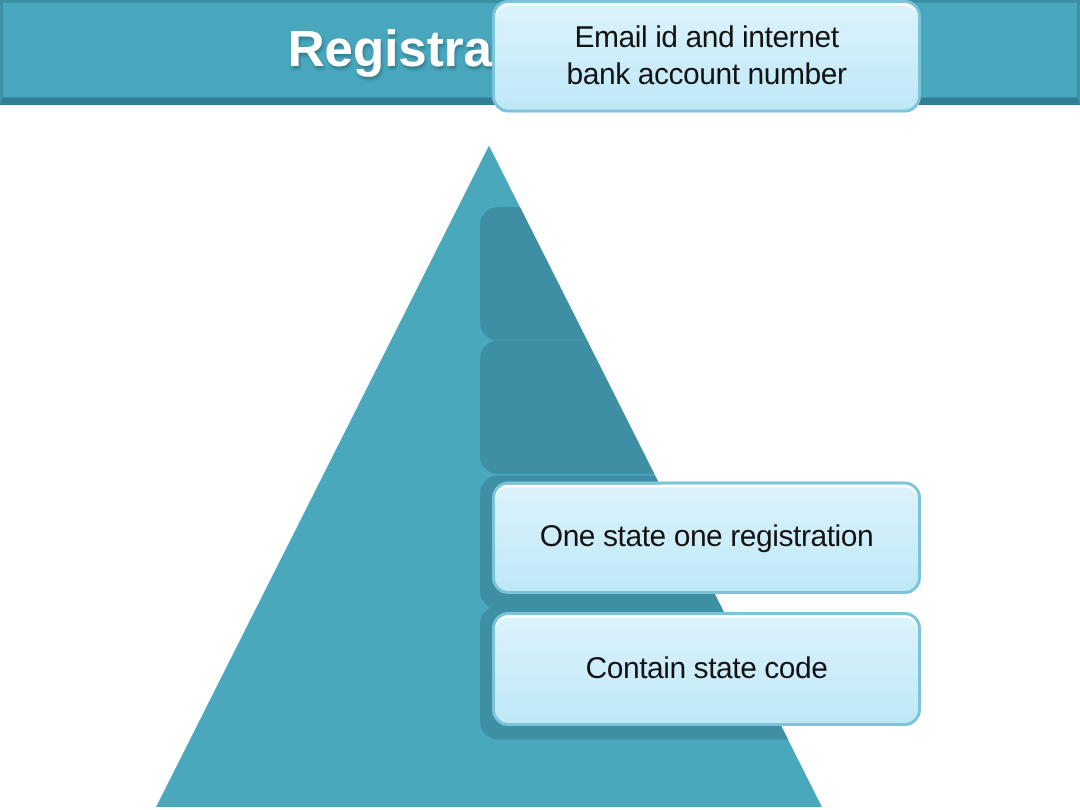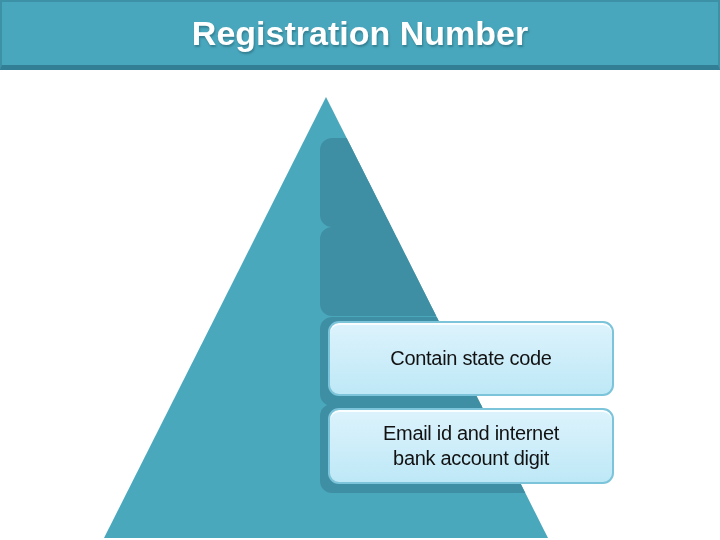--- a/index.html
+++ b/index.html
@@ -83,23 +83,26 @@
   </div>
 
   <div class="pyramid">
     <div class="box-shadow"></div>
     <div class="box-shadow"></div>
     <div class="box-shadow"></div>
     <div class="box-shadow"></div>
   </div>
 
 
+  <div class="item-box">
+    <span class="item-label">One state one registration</span>
+  </div>
 
   <div class="item-box">
     <span class="item-label">Contain state code</span>
   </div>
 
   <div class="item-box">
     <span class="item-label">Email id and internet
-bank account digit</span>
+bank account number</span>
   </div>
 
 </div>
 
 </body></html>

